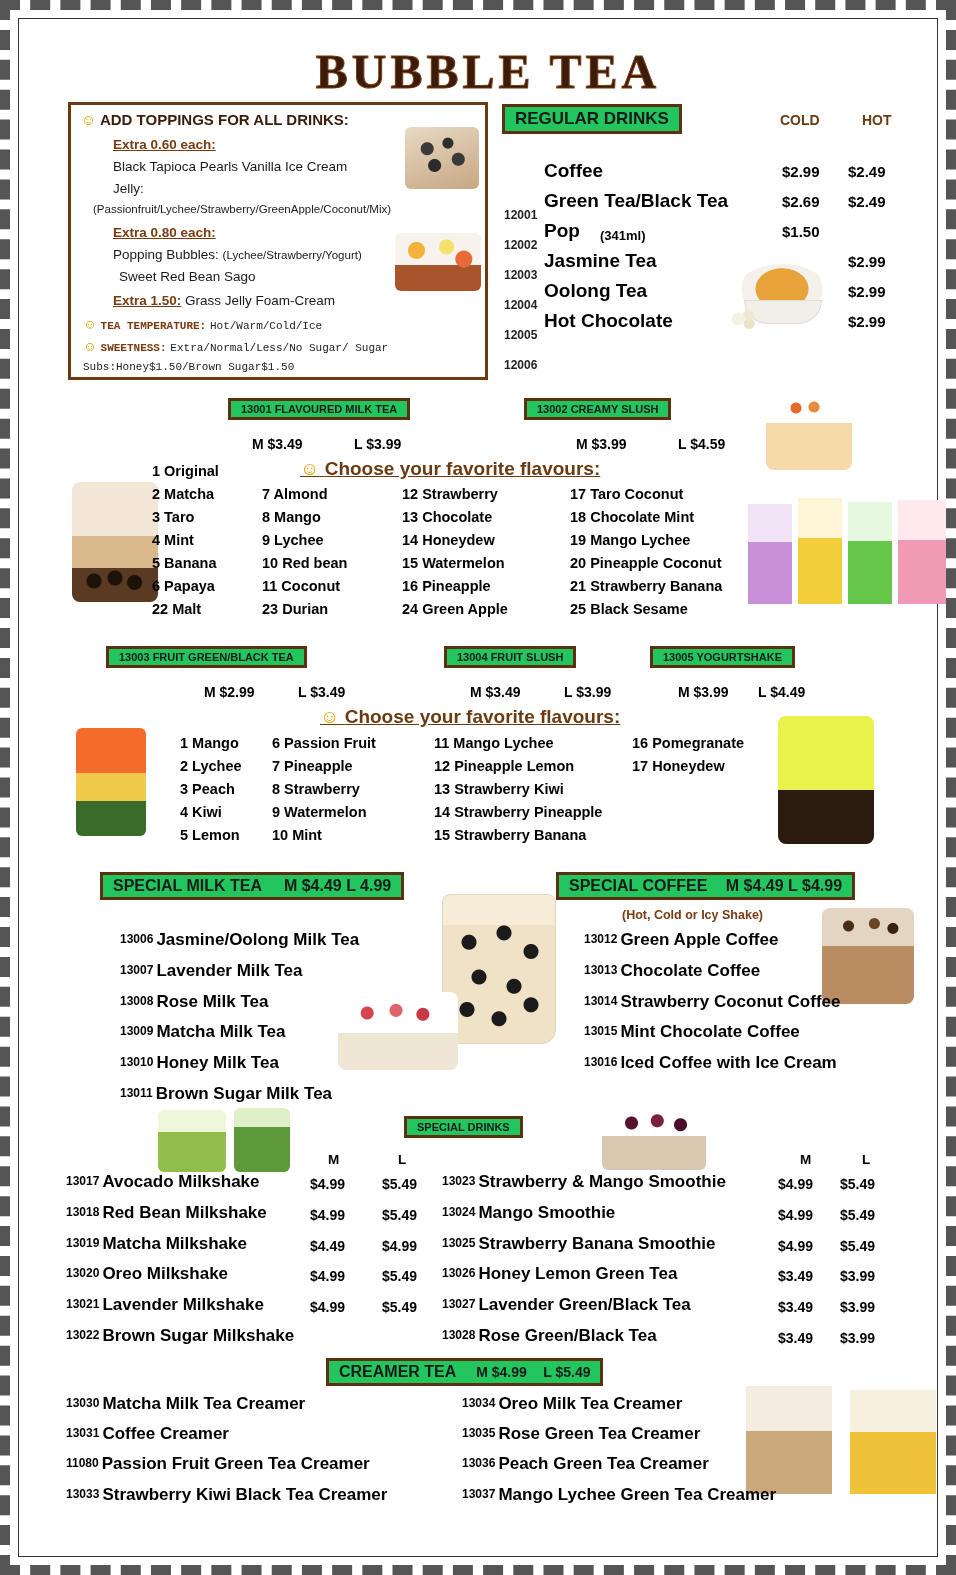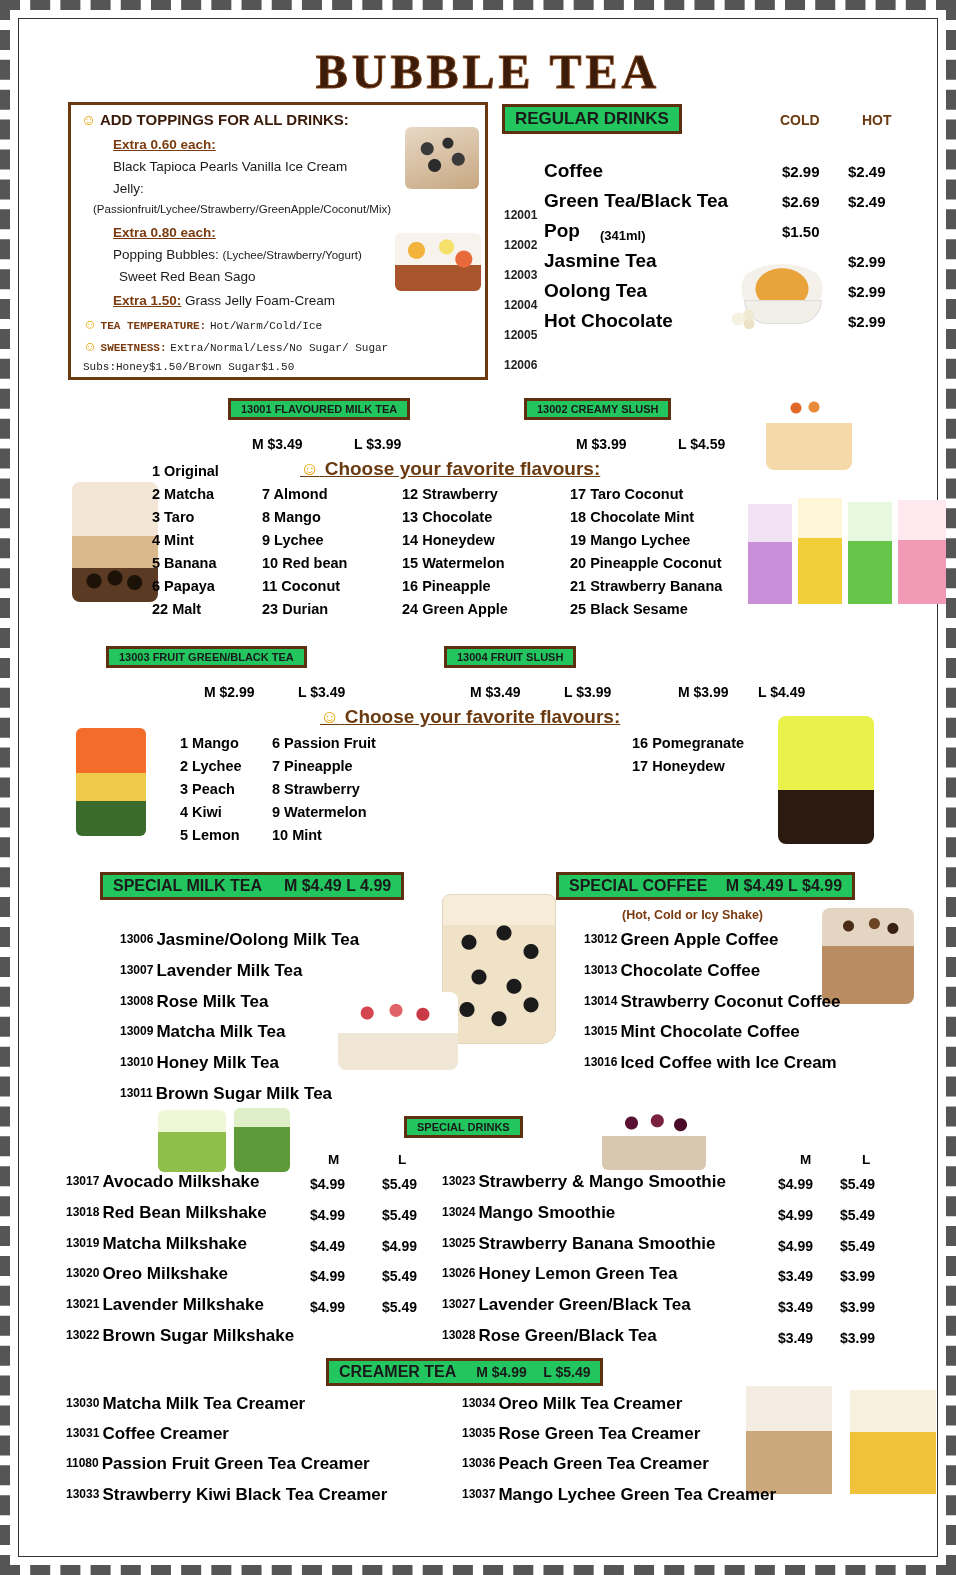--- a/index.html
+++ b/index.html
@@ -354,20 +354,21 @@
     <div>17 Taro Coconut</div>
     <div>18 Chocolate Mint</div>
     <div>19 Mango Lychee</div>
     <div>20 Pineapple Coconut</div>
     <div>21 Strawberry Banana</div>
     <div>25 Black Sesame</div>
   </div>
 
   <div class="hdr sec-hdr" style="left:96px;top:636px;">13003 FRUIT GREEN/BLACK TEA</div>
   <div class="hdr sec-hdr" style="left:434px;top:636px;">13004 FRUIT SLUSH</div>
+  <div class="hdr sec-hdr" style="left:640px;top:636px;">13005 YOGURTSHAKE</div>
 
   <div class="sizes" style="left:194px;top:674px;">M $2.99</div>
   <div class="sizes" style="left:288px;top:674px;">L $3.49</div>
   <div class="sizes" style="left:460px;top:674px;">M $3.49</div>
   <div class="sizes" style="left:554px;top:674px;">L $3.99</div>
   <div class="sizes" style="left:668px;top:674px;">M $3.99</div>
   <div class="sizes" style="left:748px;top:674px;">L $4.49</div>
 
   <div class="choose" style="left:310px;top:696px;">
     <span class="smiley" style="text-decoration:none;">☺</span>
@@ -384,20 +385,27 @@
     <div>4 Kiwi</div>
     <div>5 Lemon</div>
   </div>
   <div class="fcol" style="left:262px;top:722px;">
     <div>6 Passion Fruit</div>
     <div>7 Pineapple</div>
     <div>8 Strawberry</div>
     <div>9 Watermelon</div>
     <div>10 Mint</div>
   </div>
+  <div class="fcol" style="left:424px;top:722px;">
+    <div>11 Mango Lychee</div>
+    <div>12 Pineapple Lemon</div>
+    <div>13 Strawberry Kiwi</div>
+    <div>14 Strawberry Pineapple</div>
+    <div>15 Strawberry Banana</div>
+  </div>
   <div class="fcol" style="left:622px;top:722px;">
     <div>16 Pomegranate</div>
     <div>17 Honeydew</div>
   </div>
 
   <div class="hdr" style="position:absolute;left:90px;top:862px;font-size:16px;">
     <span>SPECIAL MILK TEA</span>
     <span style="margin-left:18px;">M $4.49   L 4.99</span>
   </div>
   <div class="hdr" style="position:absolute;left:546px;top:862px;font-size:16px;">

